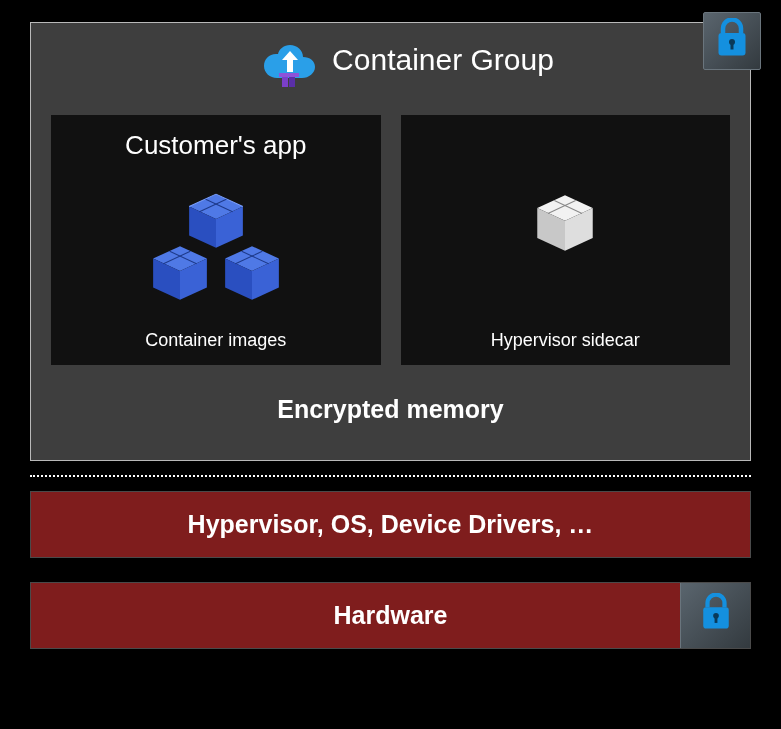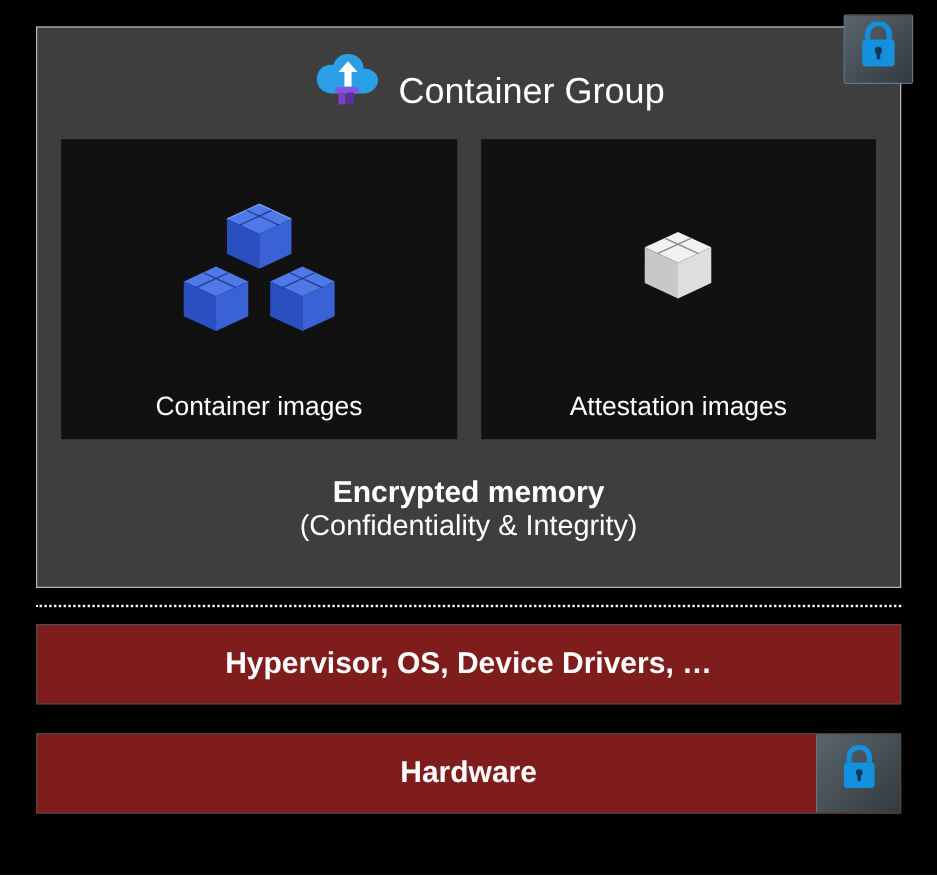--- a/index.html
+++ b/index.html
@@ -26,21 +26,21 @@
     border-radius: 2px;
   }
   .container-group {
     border: 1px solid #b9b9b9;
     background: #3e3e3e;
     padding-bottom: 12px;
     margin-top: 2px;
   }
   .cg-header {
     display: flex;
-    align-items: flex-end;
+    align-items: flex-start;
     justify-content: center;
     gap: 15px;
     padding: 20px 0 22px;
     margin-left: 36px;
   }
   .cg-title {
     font-size: 30px;
     font-weight: 400;
     color: #fff;
   }
@@ -65,21 +65,21 @@
     line-height: 1.25;
     margin-bottom: 12px;
   }
   .card-body {
     flex: 1;
     display: flex;
     align-items: center;
     justify-content: center;
   }
   .card-footer {
-    font-size: 22px;
+    font-size: 18px;
     font-weight: 400;
     margin-top: 10px;
   }
   .mem-row {
     text-align: center;
     margin: 20px 20px 10px;
     padding: 10px 0 14px;
   }
   .mem-top {
     font-size: 25px;
@@ -149,20 +149,21 @@
         <rect x="26" y="30" width="6" height="14" fill="#5a2fa8"></rect>
         <rect x="16" y="30" width="20" height="4" fill="#8e52d9"></rect>
       </svg>
     </span>
     <span class="cg-title">Container Group</span>
   </div>
 
   <div class="cards-row">
 
     <div class="card">
+      <div class="card-title">Customer's app</div>
       <div class="card-body">
         <span>
           <div class="boxes-blue">
 
             <svg width="62" height="58" viewBox="0 0 60 56">
               <polygon points="30,2 56,14 30,26 4,14" fill="#4f79e6"></polygon>
               <polygon points="4,14 30,26 30,54 4,42" fill="#2a4fc0"></polygon>
               <polygon points="56,14 30,26 30,54 56,42" fill="#3a62d6"></polygon>
               <line x1="30" y1="2" x2="4" y2="14" stroke="#7aa0ff" stroke-width="1"></line>
               <line x1="30" y1="2" x2="56" y2="14" stroke="#7aa0ff" stroke-width="1"></line>
@@ -196,27 +197,26 @@
         <span>
           <svg width="64" height="60" viewBox="0 0 60 56">
             <polygon points="30,2 56,14 30,26 4,14" fill="#f2f2f2"></polygon>
             <polygon points="4,14 30,26 30,54 4,42" fill="#c8c8c8"></polygon>
             <polygon points="56,14 30,26 30,54 56,42" fill="#dedede"></polygon>
             <line x1="20" y1="7" x2="46" y2="19" stroke="#888" stroke-width="1"></line>
             <line x1="40" y1="7" x2="14" y2="19" stroke="#888" stroke-width="1"></line>
           </svg>
         </span>
       </div>
-      <div class="card-footer">Attestation images</div>
+      <div class="card-footer">Hypervisor sidecar</div>
     </div>
   </div>
 
   <div class="mem-row">
     <div class="mem-top">Encrypted memory</div>
-    <div class="mem-sub">(Confidentiality &amp; Integrity)</div>
   </div>
 </div>
 
 <hr class="dotted">
 
 <div class="bar">
   <span>Hypervisor, OS, Device Drivers, …</span>
 </div>
 
 <div class="bar">

